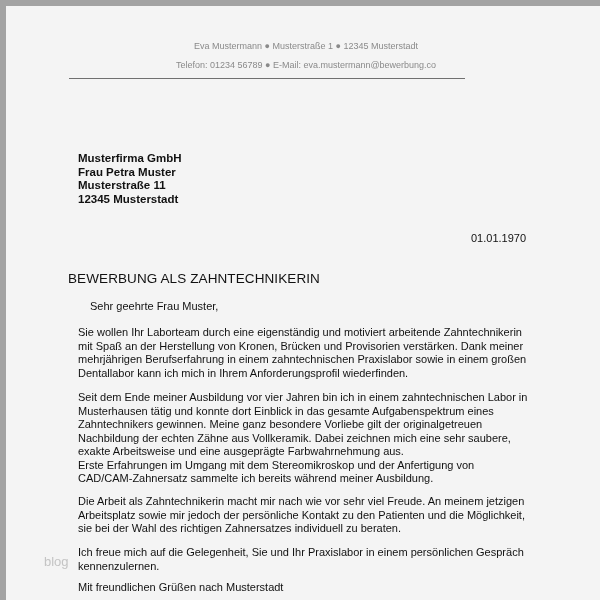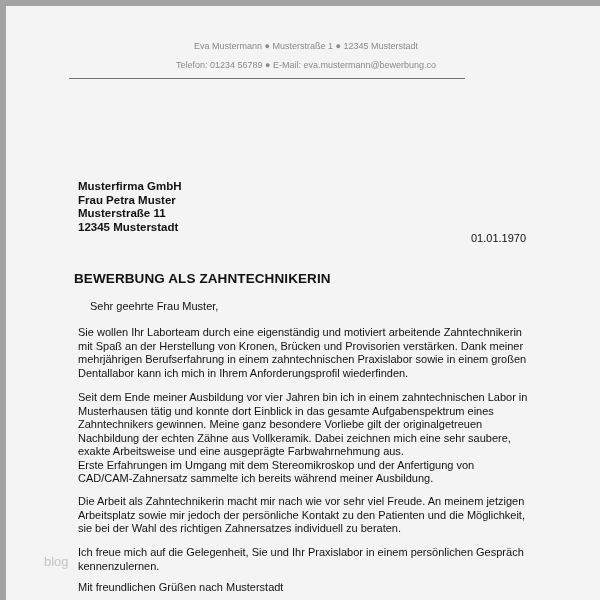--- a/index.html
+++ b/index.html
@@ -38,34 +38,33 @@
       height: 0;
       border-top: 1.5px solid #707070;
     }
     .recipient {
       position: absolute;
       left: 72px;
       top: 146px;
       font-size: 11.5px;
       font-weight: bold;
       line-height: 13.5px;
-      margin-top: 28px;
     }
     .date {
       position: absolute;
       left: 465px;
       top: 226px;
       font-size: 11px;
     }
     .subject {
       position: absolute;
-      left: 68px;
+      left: 62px;
       top: 265px;
       font-size: 13.5px;
-      font-weight: bold;
+      font-weight: normal;
       letter-spacing: 0.1px;
     }
     .body-text {
       position: absolute;
       left: 72px;
       width: 470px;
       font-size: 11px;
       line-height: 13.5px;
       color: #111;
       white-space: pre-line;

